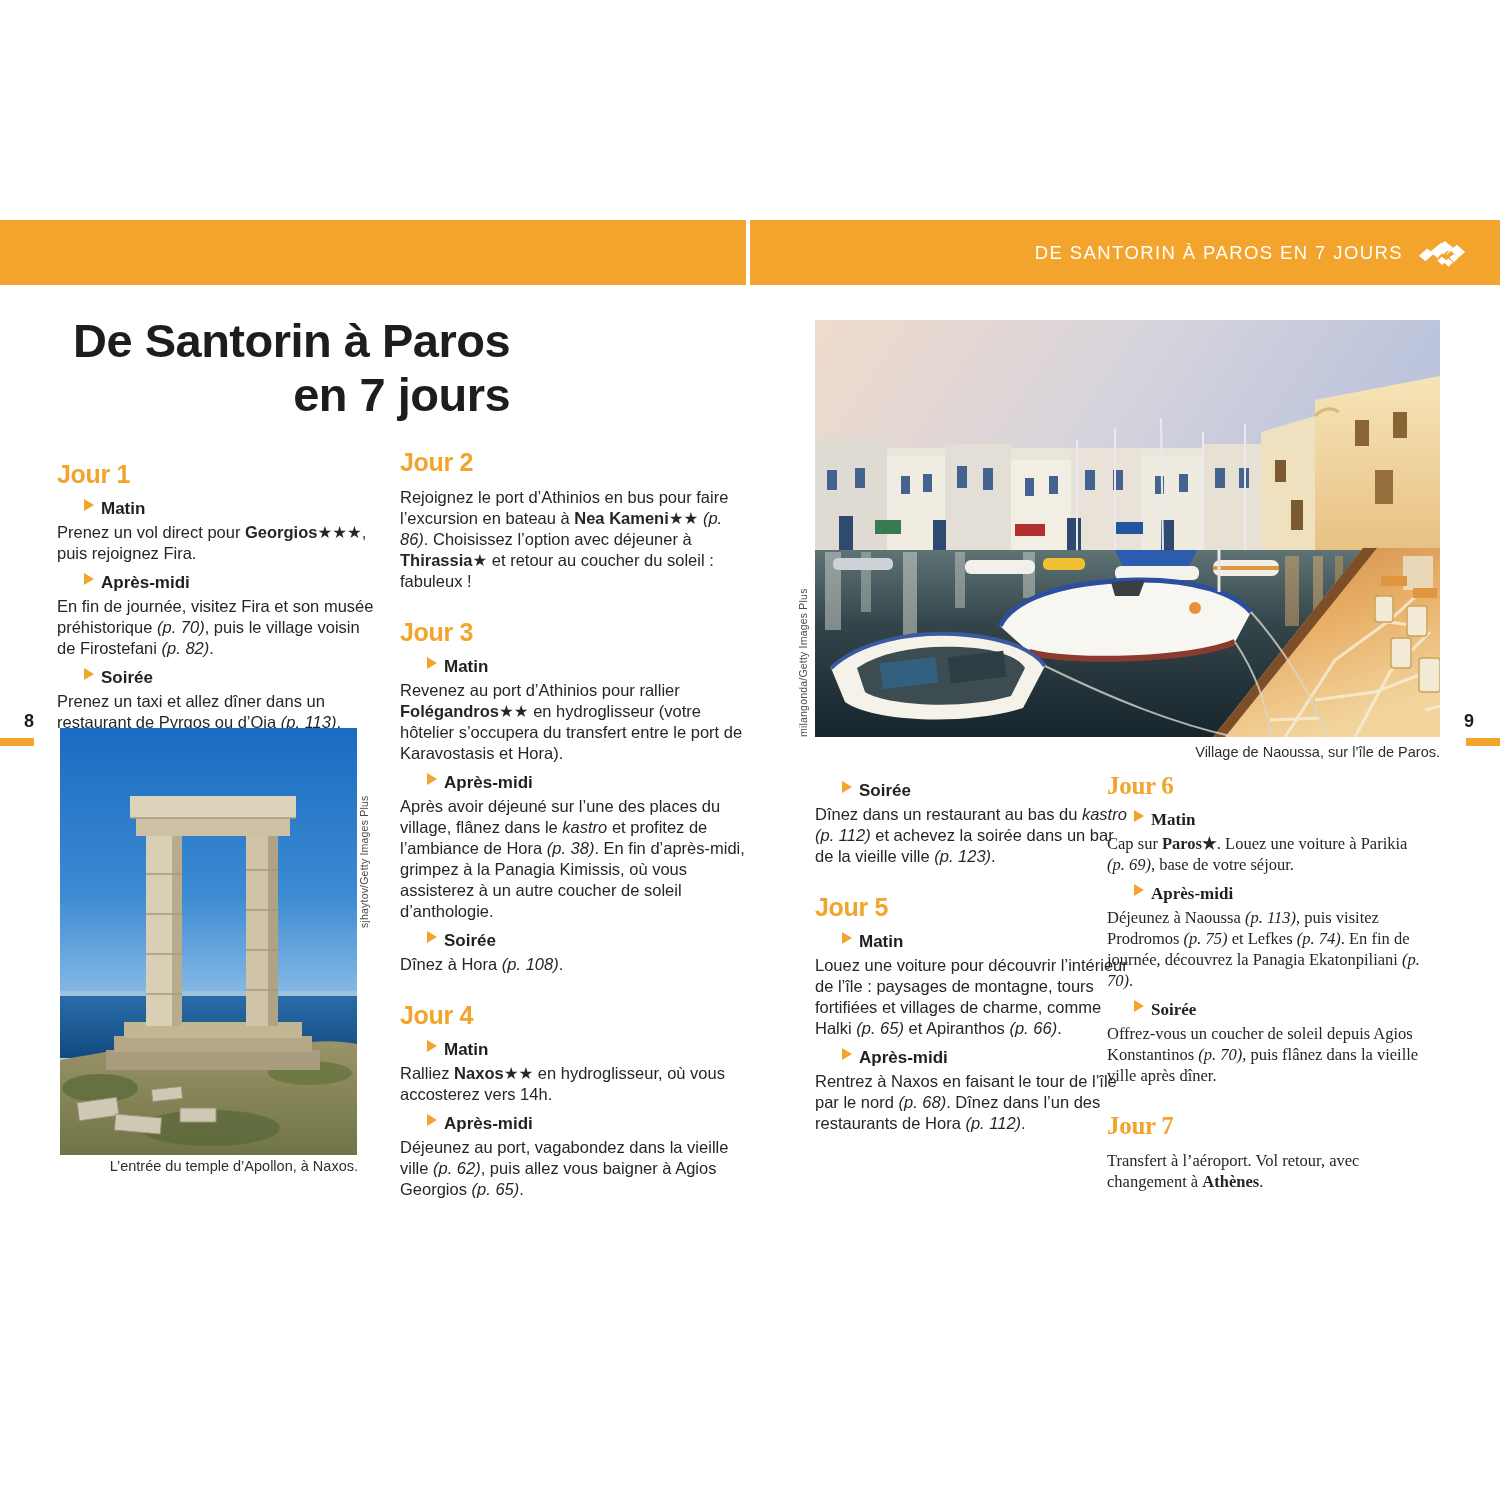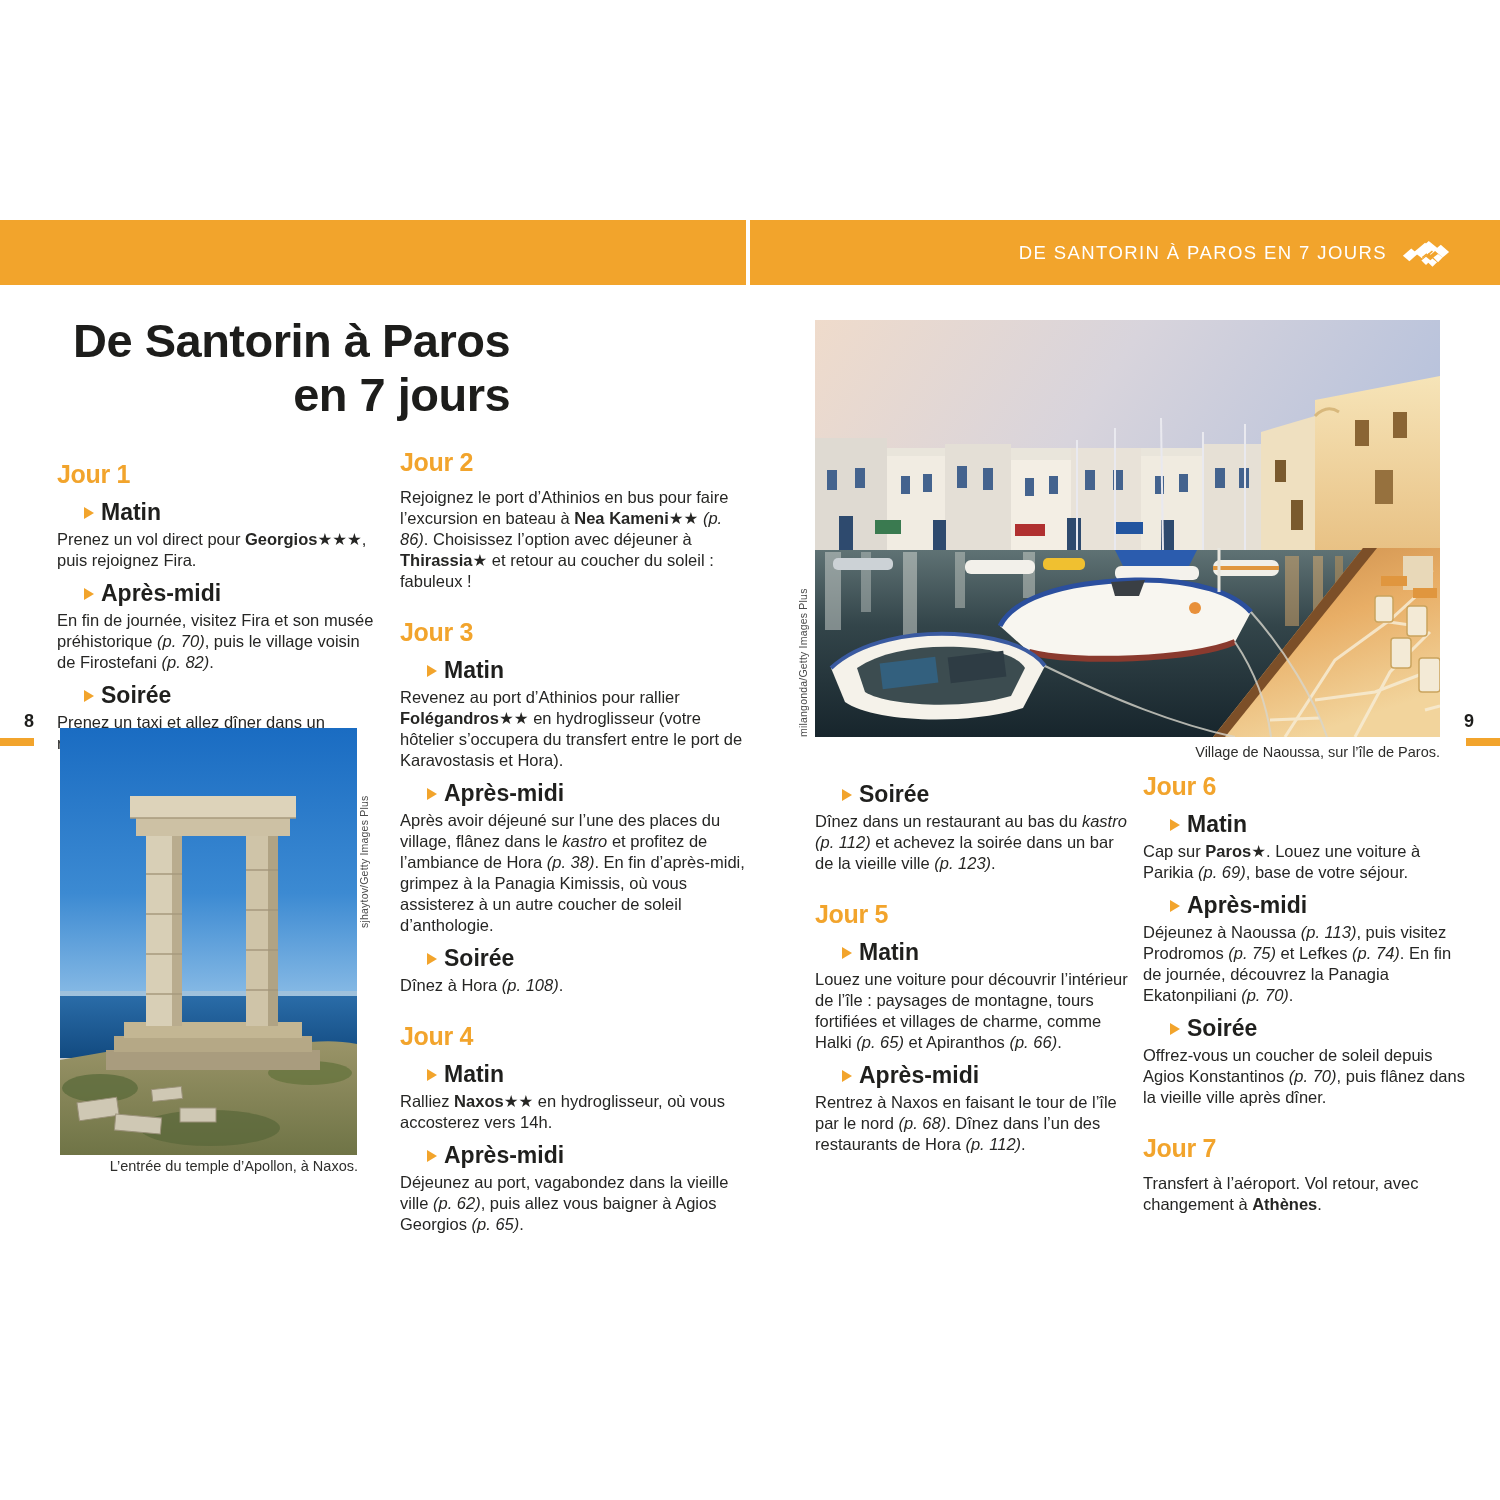--- a/index.html
+++ b/index.html
@@ -7,35 +7,35 @@
     width:1500px;height:1500px;background:#ffffff;position:relative;
     font-family:"Liberation Sans","DejaVu Sans",sans-serif;
     color:#262624;overflow:hidden;
     --accent:#F2A42C;
   }
   .abs{position:absolute;}
 
   
   .band{background:var(--accent);height:65px;top:220px;}
   .band-left{left:0;width:746px;}
-  .band-right{left:750px;width:750px;display:flex;align-items:center;justify-content:flex-end;padding-right:50px;box-sizing:border-box;gap:15px;}
+  .band-right{left:750px;width:750px;display:flex;align-items:center;justify-content:flex-end;padding-right:34px;box-sizing:border-box;gap:15px;}
   .band-title{color:#fff;font-size:18.5px;letter-spacing:1.4px;font-weight:500;white-space:nowrap;}
 
   
   .pagenum{font-size:18px;font-weight:bold;color:#1d1d1b;}
   .pagebar{background:var(--accent);height:8px;width:34px;top:738px;}
 
   
   .main-title{left:73px;top:314px;font-size:47px;line-height:54px;font-weight:bold;color:#1d1d1b;letter-spacing:-0.5px;}
 
   
   .col{position:absolute;}
   .day-heading{font-size:25px;font-weight:bold;color:var(--accent);margin:26px 0 10px;letter-spacing:-0.3px;}
   .col > .day-heading:first-child{margin-top:0;}
-  .time-heading{font-size:23px;font-weight:bold;color:#1f1f1d;margin:9px 0 3px;display:flex;align-items:center;padding-left:27px;}
+  .time-heading{font-size:17px;font-weight:bold;color:#1f1f1d;margin:9px 0 3px;display:flex;align-items:flex-start;padding-left:27px;}
   .tri{width:0;height:0;border-left:10px solid var(--accent);border-top:6px solid transparent;border-bottom:6px solid transparent;display:inline-block;margin-right:7px;flex:none;}
   .para{font-size:16.5px;line-height:21px;margin:0 0 5px;}
   .bold{font-weight:bold;}
   .italic{font-style:italic;}
 
   
   .photo{overflow:hidden;background:#ccc;}
   .caption{font-size:14.5px;color:#2e2e2c;text-align:right;}
   .credit{font-size:10.5px;color:#4a4a4a;writing-mode:vertical-rl;transform:rotate(180deg);white-space:nowrap;letter-spacing:0.2px;}
 </style>
@@ -353,21 +353,21 @@
       <span class="tri"></span>
       <span>Matin</span>
     </h4>
     <p class="para"><span>Louez une voiture pour découvrir l’intérieur de l’île : paysages de montagne, tours fortifiées et villages de charme, comme Halki </span><span class="italic">(p. 65)</span><span> et Apiranthos </span><span class="italic">(p. 66)</span><span>.</span></p>
     <h4 class="time-heading">
       <span class="tri"></span>
       <span>Après-midi</span>
     </h4>
     <p class="para"><span>Rentrez à Naxos en faisant le tour de l’île par le nord </span><span class="italic">(p. 68)</span><span>. Dînez dans l’un des restaurants de Hora </span><span class="italic">(p. 112)</span><span>.</span></p>
   </div>
-<div class="col" style="left:1143px;top:772px;width:322px;">
+<div class="col" style="left:1107px;top:772px;width:322px;font-family:Liberation Serif, serif;">
     <h3 class="day-heading">Jour 6</h3>
     <h4 class="time-heading">
       <span class="tri"></span>
       <span>Matin</span>
     </h4>
     <p class="para"><span>Cap sur </span><span class="bold">Paros★</span><span>. Louez une voiture à Parikia </span><span class="italic">(p. 69)</span><span>, base de votre séjour.</span></p>
     <h4 class="time-heading">
       <span class="tri"></span>
       <span>Après-midi</span>
     </h4>

